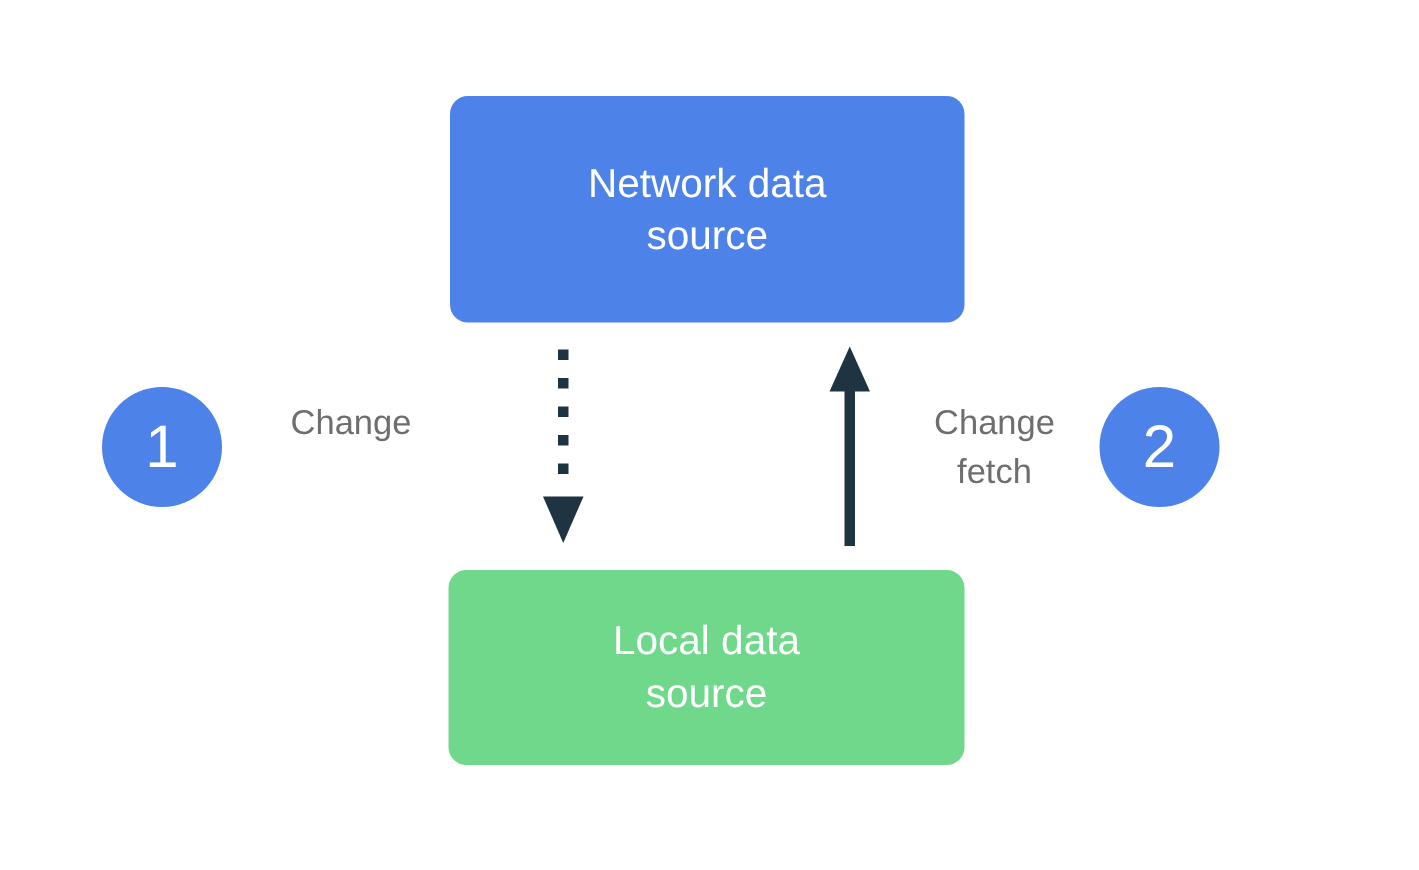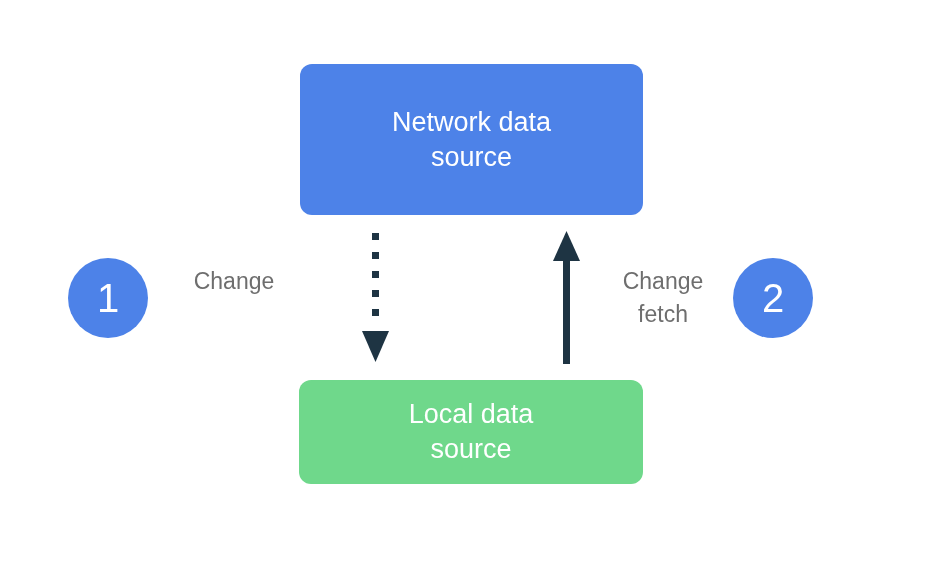--- a/index.html
+++ b/index.html
@@ -36,21 +36,21 @@
     line-height: 35px;
     font-weight: 400;
   }
   .node-network {
     left: 300px; top: 64px;
     width: 343px; height: 151px;
     background: var(--node-blue);
   }
   .node-local {
     left: 299px; top: 380px;
-    width: 344px; height: 104px;
+    width: 344px; height: 130px;
     background: var(--node-green);
   }
   .node-line { display: block; }
   .arrow-layer {
     position: absolute;
     left: 0; top: 0;
     width: 946px; height: 580px;
     pointer-events: none;
   }
   .arrow-layer line { stroke: var(--arrow); }

